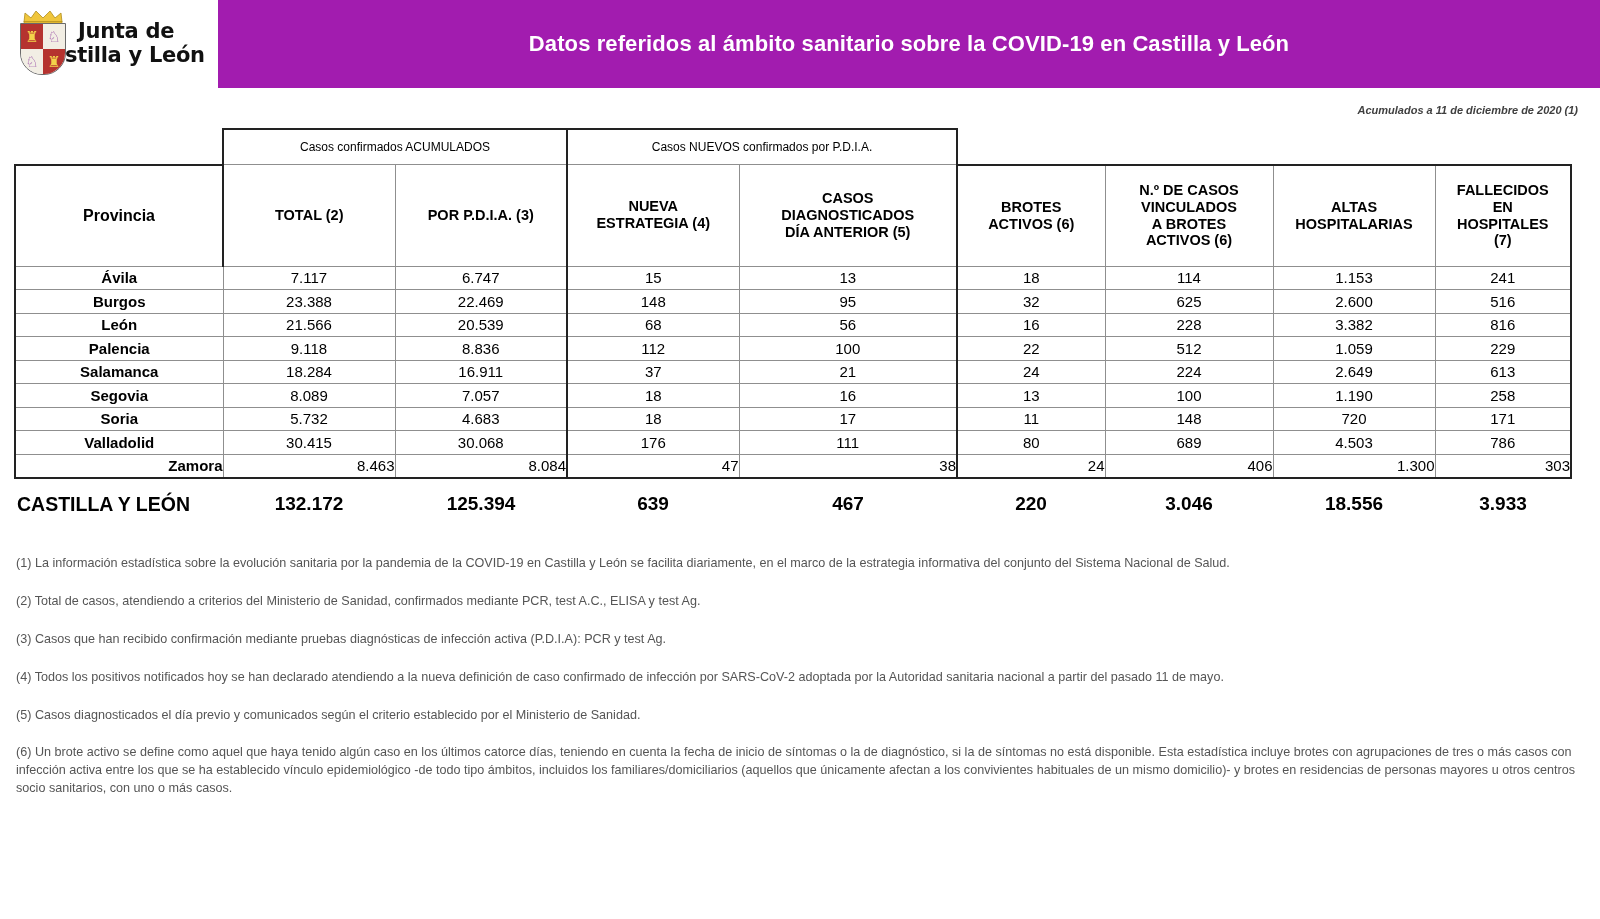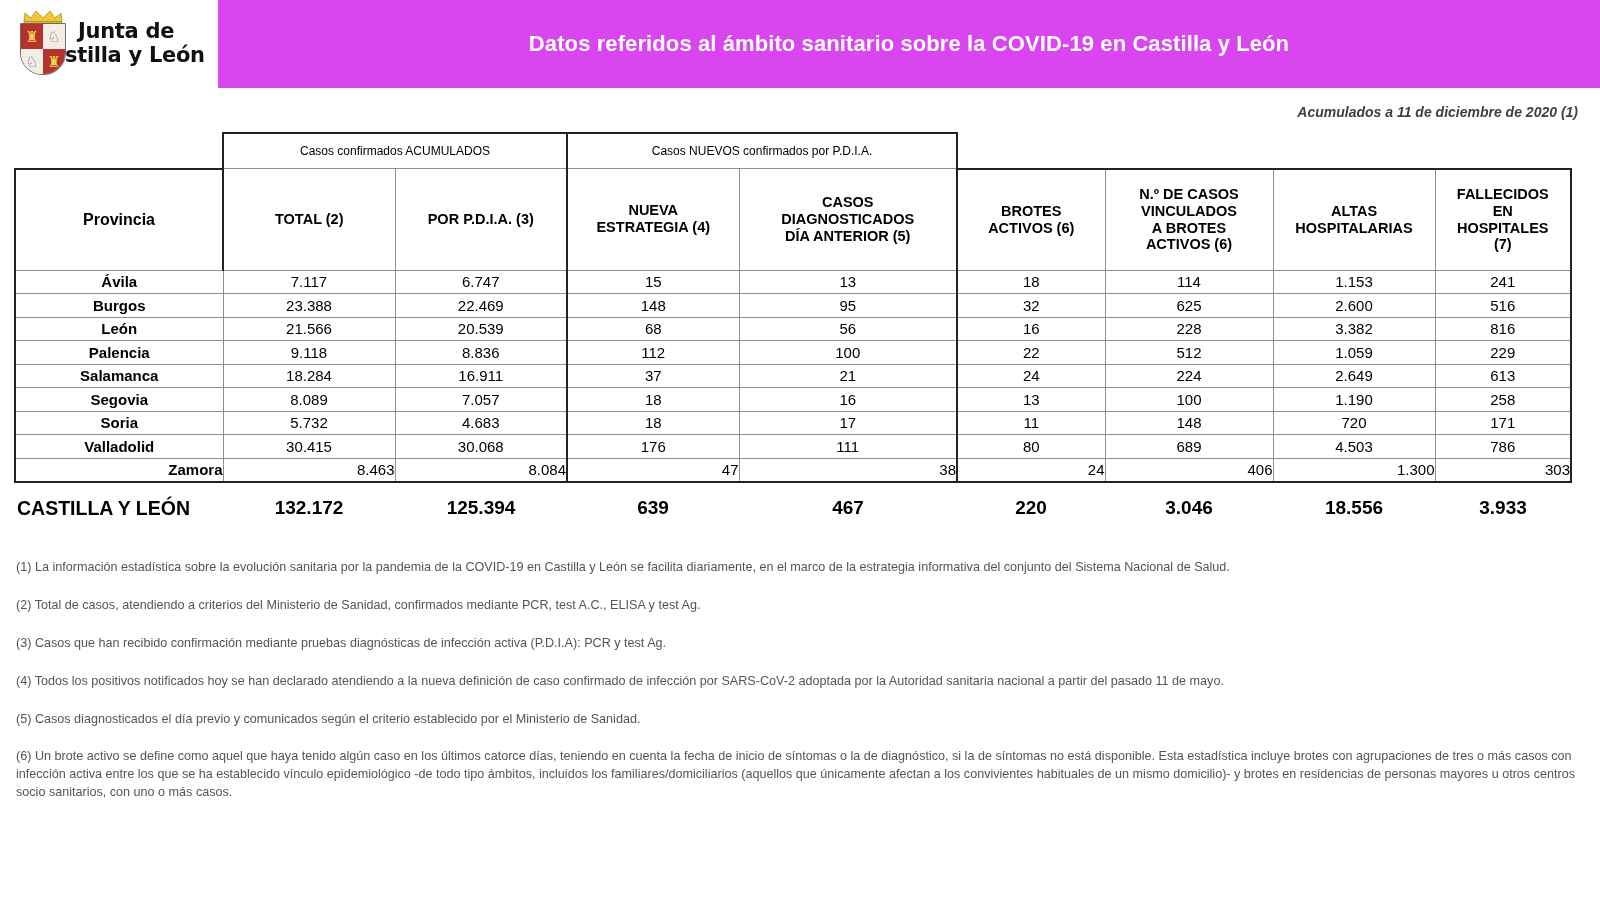--- a/index.html
+++ b/index.html
@@ -87,42 +87,42 @@
     font-size: 21px;
     line-height: 1.12;
     letter-spacing: -0.3px;
     color: #111;
     white-space: nowrap;
   }
   .logo-text .l2 { margin-left: -42px; display: block; }
 
   .banner {
     flex: 1 1 auto;
-    background: #d946ef;
+    background: #a21caf;
     display: flex;
     align-items: center;
     justify-content: center;
     padding: 0 24px;
     box-sizing: border-box;
   }
   .banner-title {
     color: #ffffff;
     font-weight: bold;
     font-size: 22px;
     letter-spacing: 0.1px;
     text-align: center;
   }
 
   
   .date-line {
     text-align: right;
     padding: 16px 22px 0 0;
     font-style: italic;
     font-weight: bold;
-    font-size: 14px;
+    font-size: 11px;
     color: #3f3f3f;
   }
 
   
   .table-wrap {
     padding: 12px 18px 0 14px;
   }
   table.data {
     border-collapse: collapse;
     width: 1556px;

